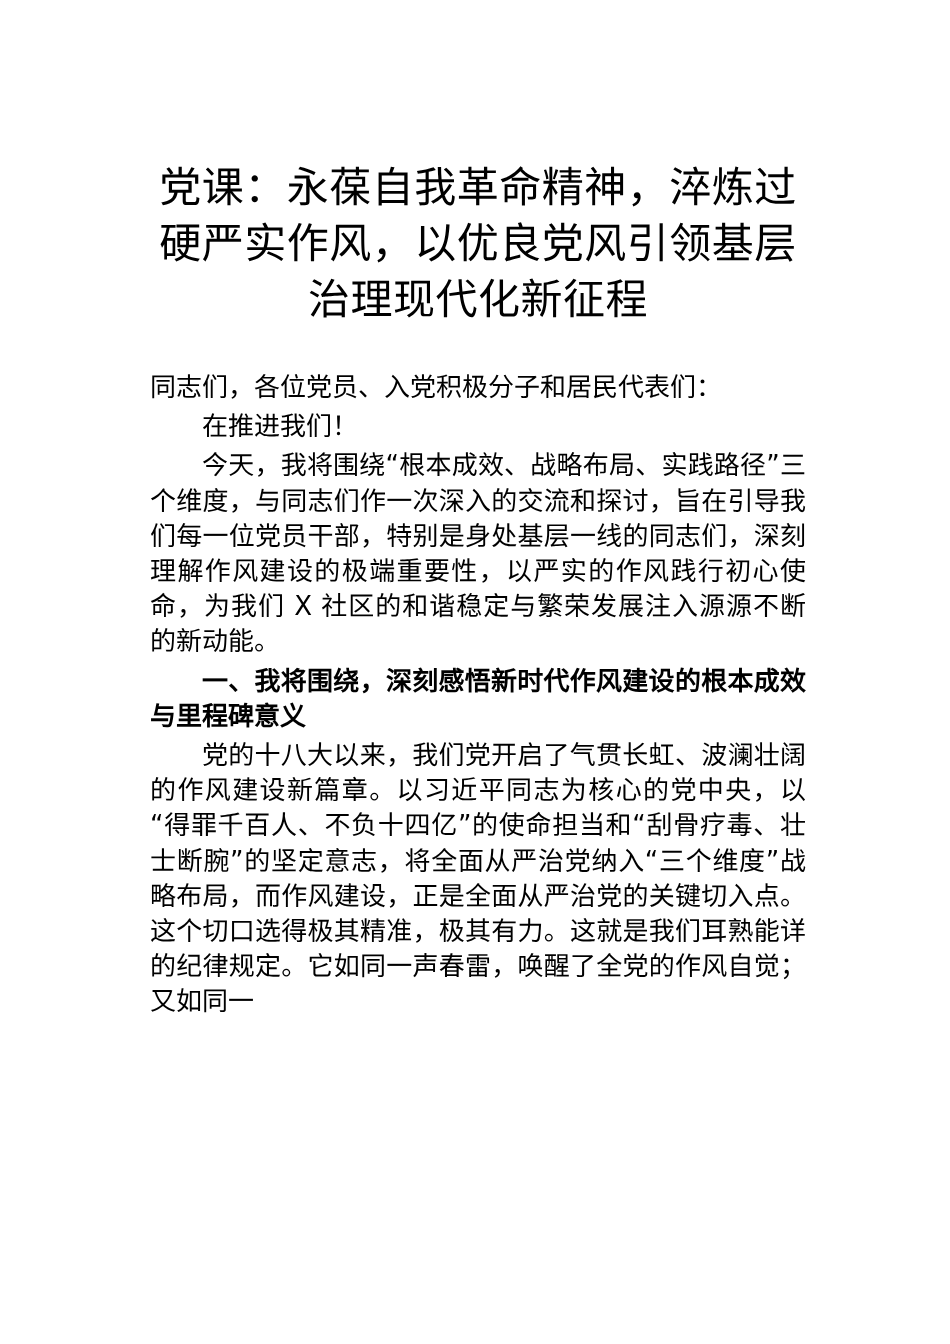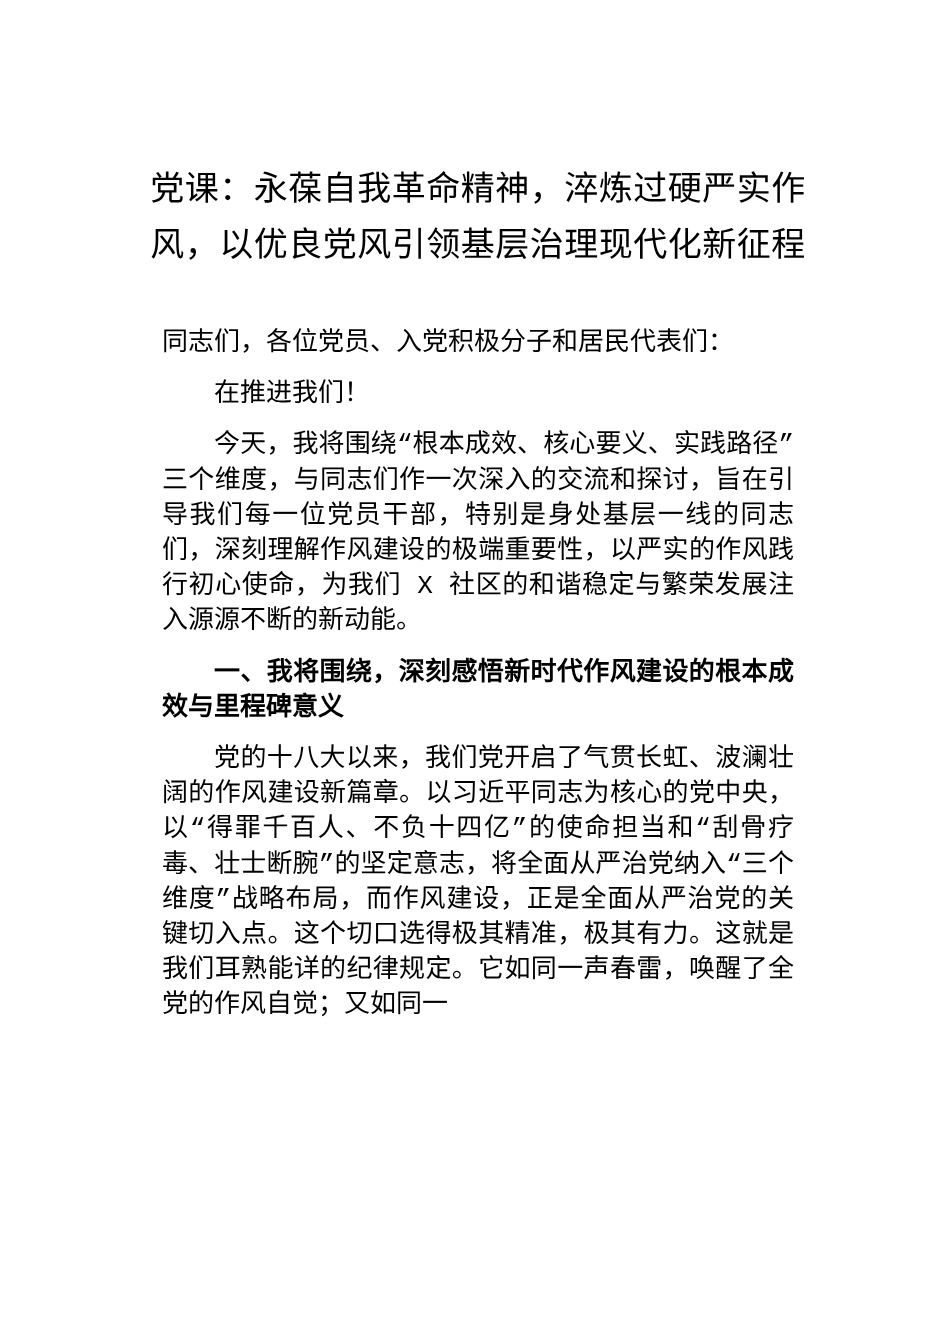--- a/index.html
+++ b/index.html
@@ -25,39 +25,38 @@
 
   .doc-body {
     position: absolute;
     left: 146px;
     top: 160px;
     width: 664px;
   }
 
   
   .doc-title {
-    font-size: 34px;
+    font-size: 42px;
     line-height: 56px;
     text-align: center;
     font-weight: 400;
     letter-spacing: 0.5px;
     margin: 0 0 0 0;
     text-align-last: center;
   }
 
   
   .para {
     font-size: 26px;
     line-height: 35.2px;
     text-align: justify;
     text-justify: inter-character;
-    margin: 16px;
+    margin: 4px;
     letter-spacing: 0px;
     word-break: break-all;
-    font-family: Liberation Mono, monospace;
   }
   .para.indent {
     text-indent: 52px;
   }
   .para.noindent {
     text-indent: 0;
   }
   .para.bold {
     font-weight: bold;
   }
@@ -74,20 +73,20 @@
 
     <h1 class="doc-title">党课：永葆自我革命精神，淬炼过硬严实作风，以优良党风引领基层治理现代化新征程</h1>
 
     <div class="gap-title"></div>
 
     <p class="para noindent">同志们，各位党员、入党积极分子和居民代表们：</p>
 
     <p class="para indent">在推进我们！</p>
 
 
-    <p class="para indent">今天，我将围绕“根本成效、核心要义、实践路径”三个维度，与同志们作一次深入的交流和探讨，旨在引导我们每一位党员干部，特别是身处基层一线的同志们，深刻理解作风建设的极端重要性，以严实的作风践行初心使命，为我们 X 社区的和谐稳定与繁荣发展注入源源不断的新动能。</p>
+    <p class="para indent">今天，我将围绕“根本成效、战略布局、实践路径”三个维度，与同志们作一次深入的交流和探讨，旨在引导我们每一位党员干部，特别是身处基层一线的同志们，深刻理解作风建设的极端重要性，以严实的作风践行初心使命，为我们 X 社区的和谐稳定与繁荣发展注入源源不断的新动能。</p>
 
     <p class="para indent bold">一、我将围绕，深刻感悟新时代作风建设的根本成效与里程碑意义</p>
 
     <p class="para indent">党的十八大以来，我们党开启了气贯长虹、波澜壮阔的作风建设新篇章。以习近平同志为核心的党中央，以“得罪千百人、不负十四亿”的使命担当和“刮骨疗毒、壮士断腕”的坚定意志，将全面从严治党纳入“三个维度”战略布局，而作风建设，正是全面从严治党的关键切入点。这个切口选得极其精准，极其有力。这就是我们耳熟能详的纪律规定。它如同一声春雷，唤醒了全党的作风自觉；又如同一</p>
 
   </div>
 </div>
 
 </body></html>

